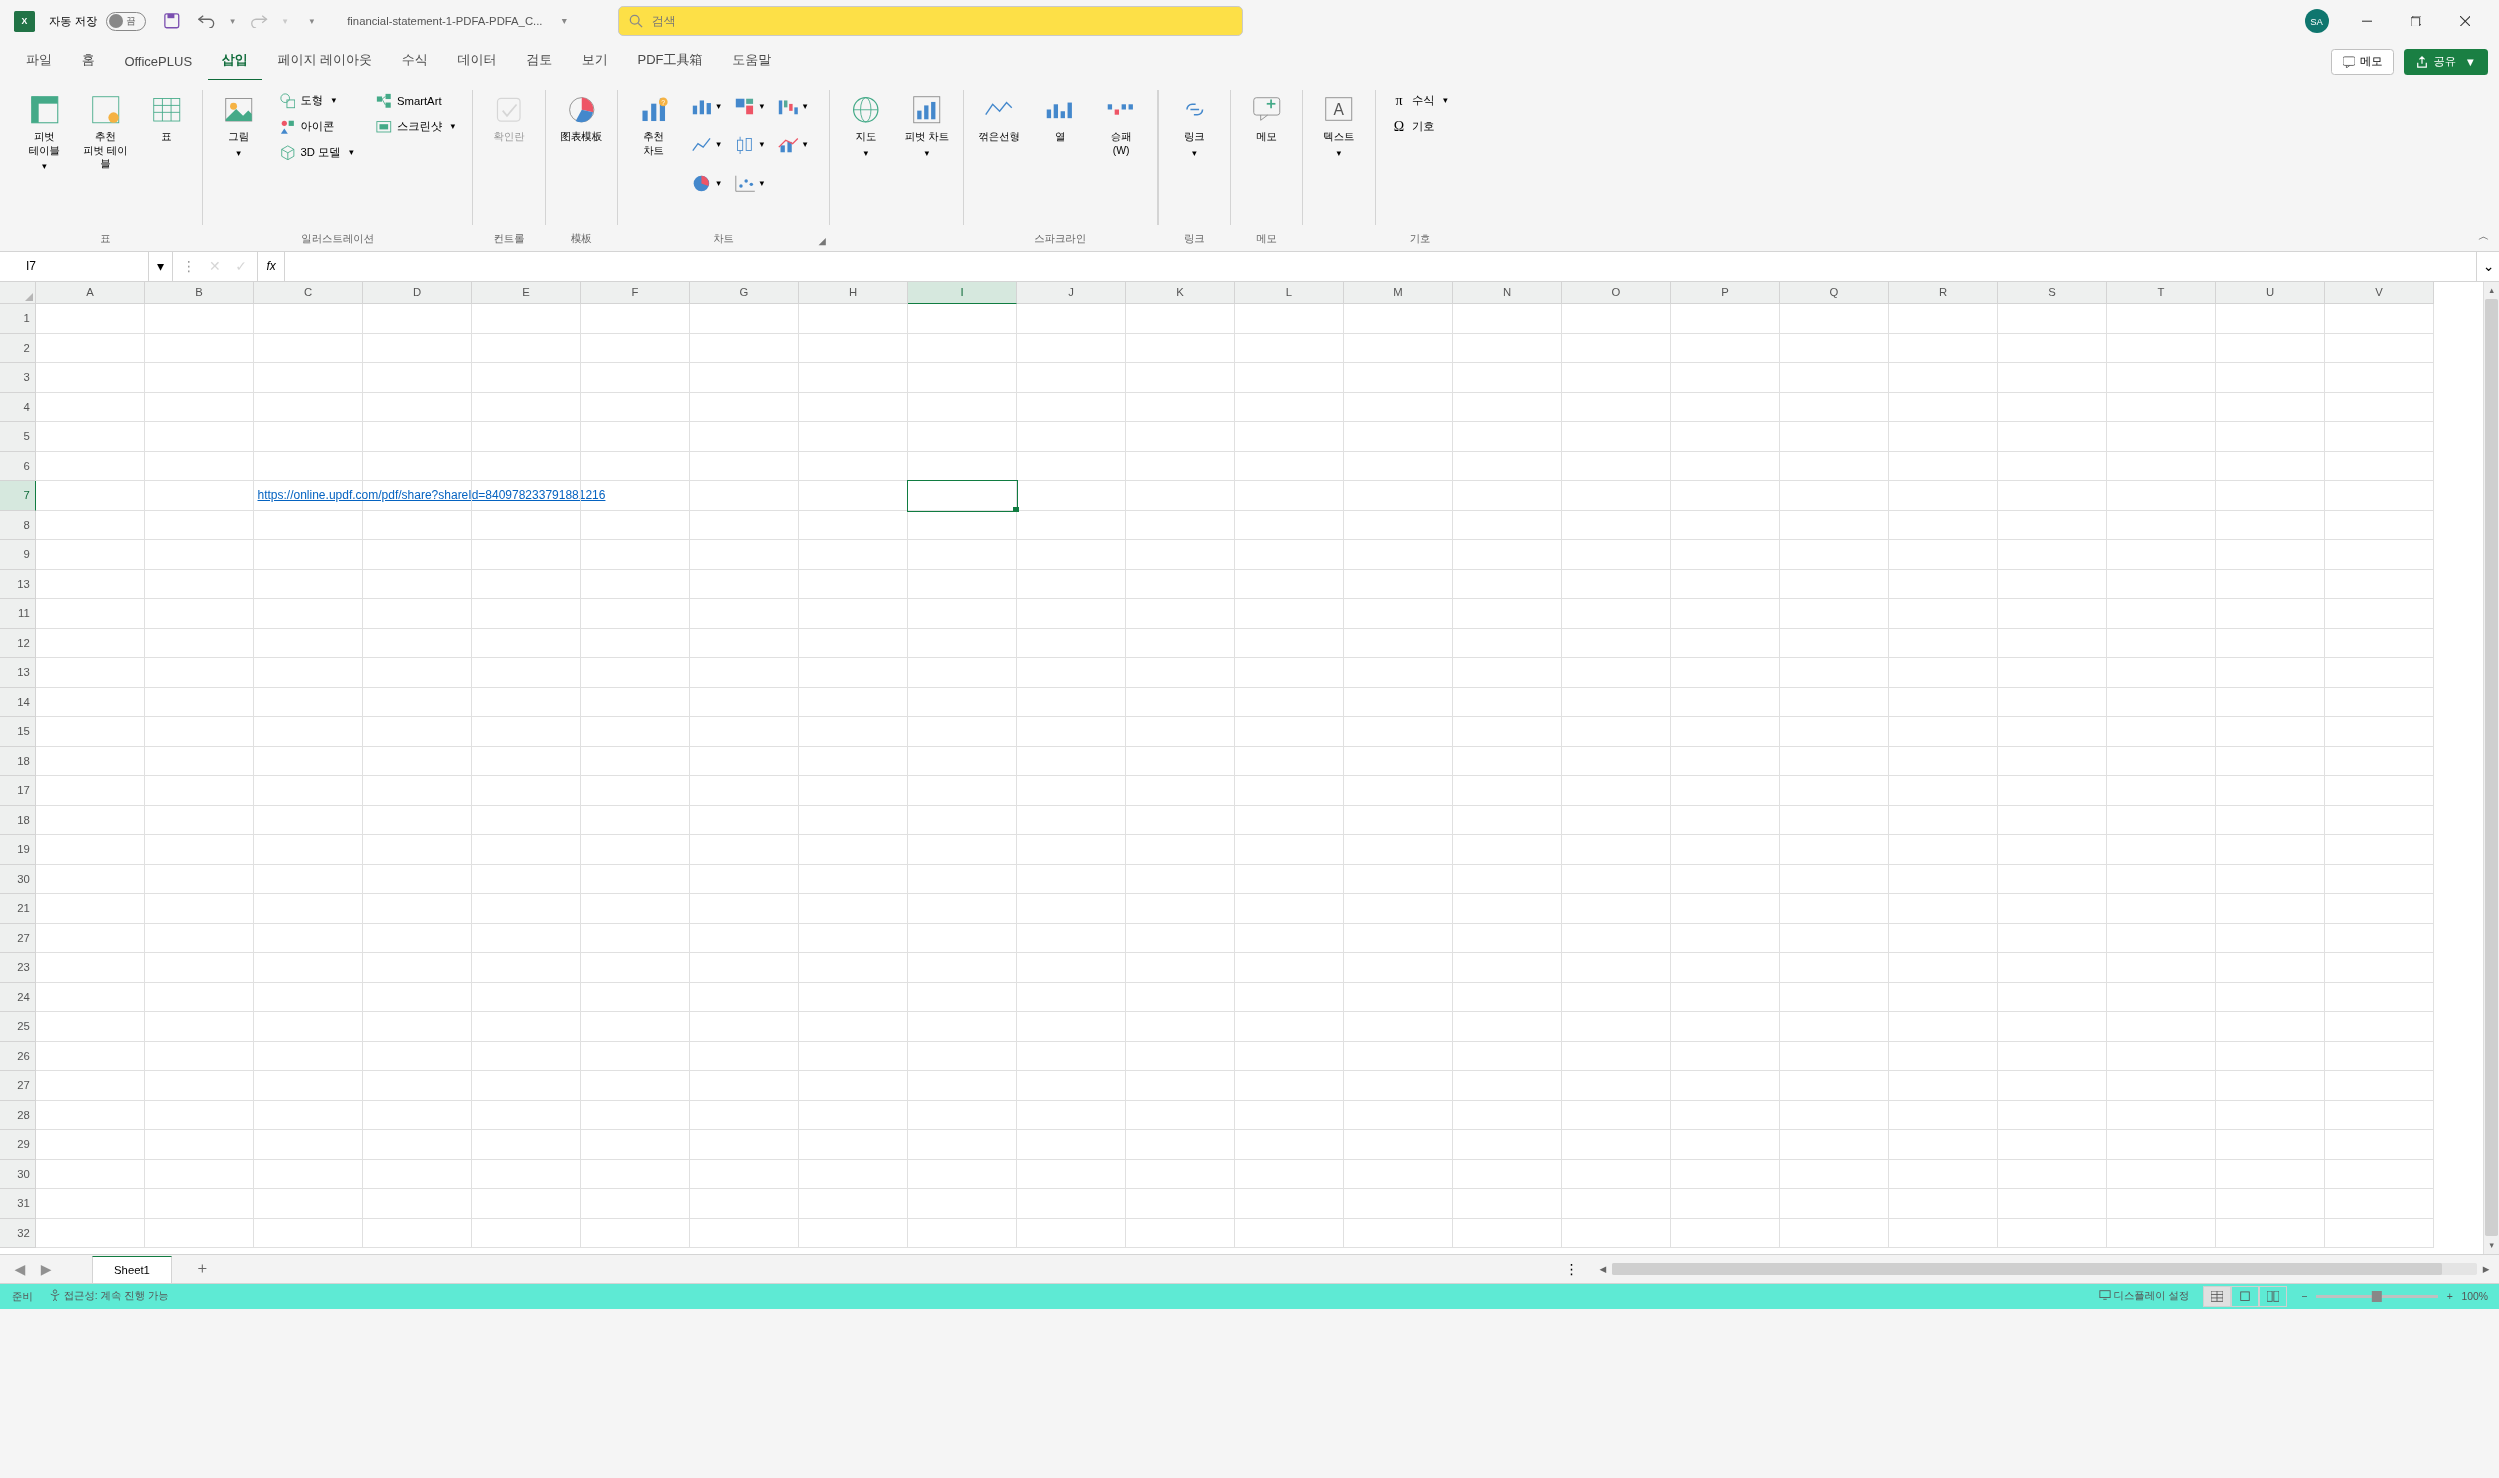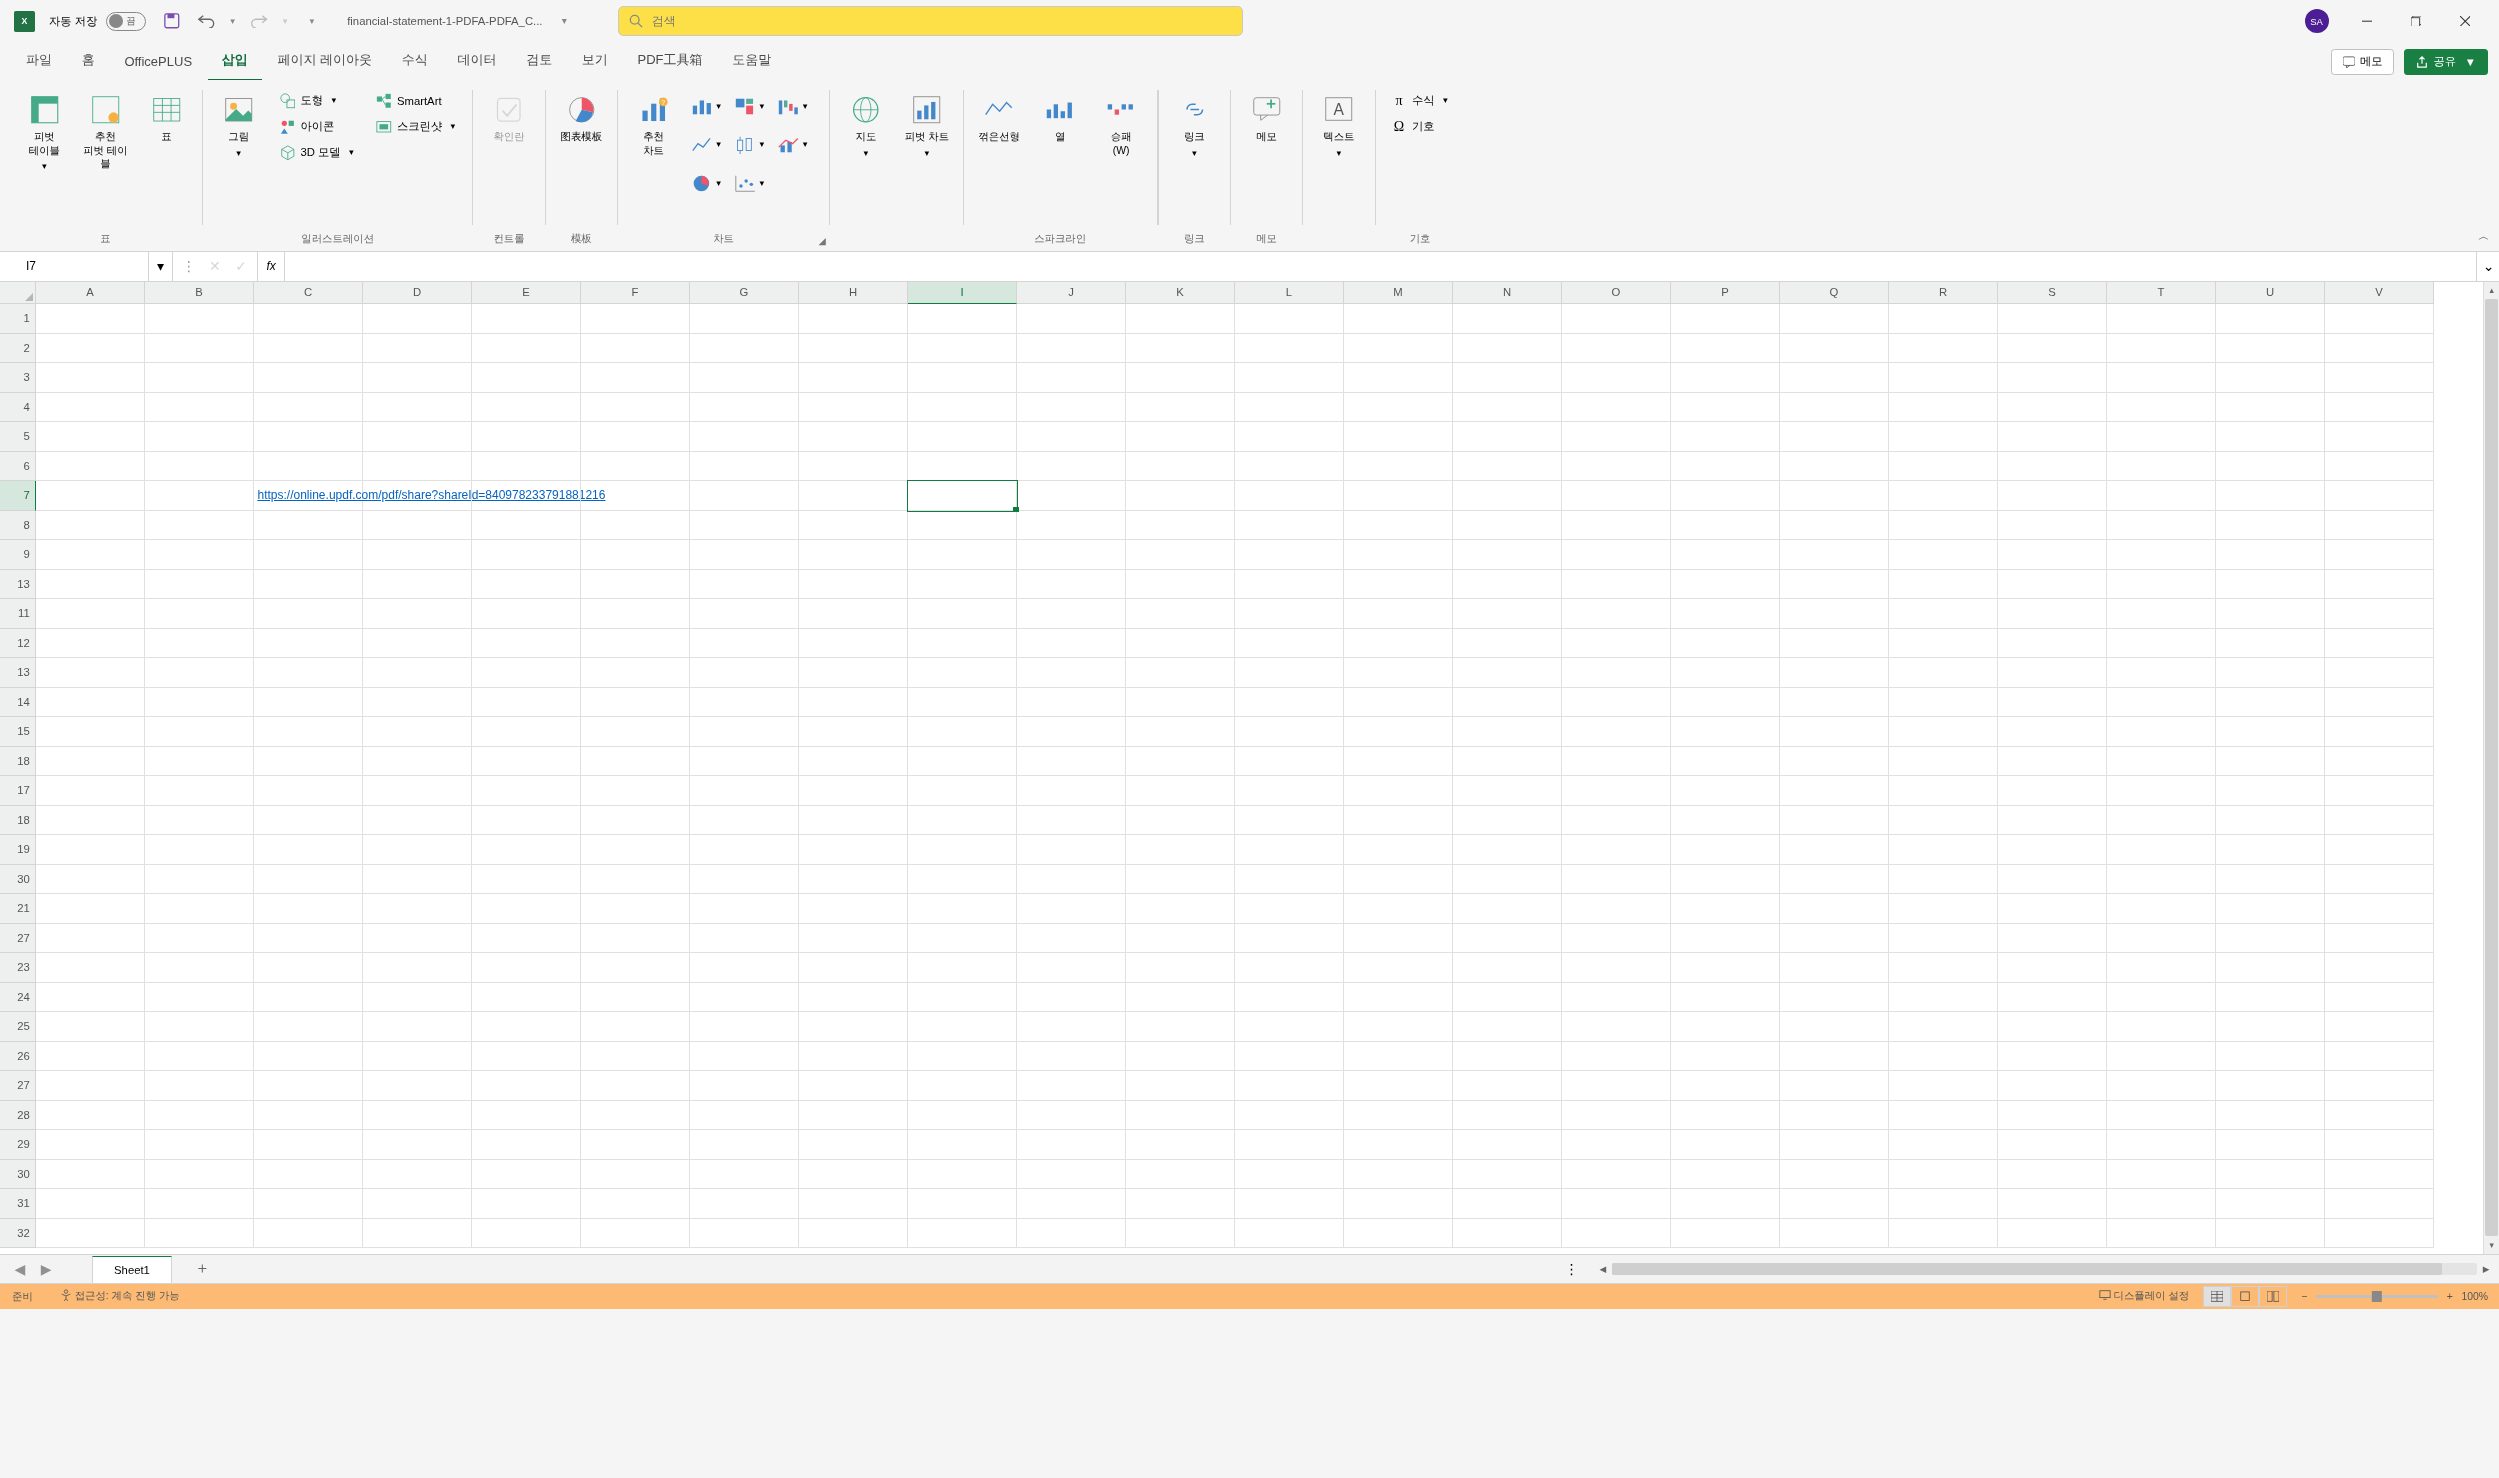--- a/index.html
+++ b/index.html
@@ -13,21 +13,21 @@
 .autosave-knob { width: 14px; height: 14px; background: #888; border-radius: 50%; }
 .autosave-off { font-size: 9.5px; color: #666; }
 .qat { display: flex; align-items: center; gap: 10.4px; }
 .qat-btn { width: 24px; height: 24px; display: flex; align-items: center; justify-content: center; border-radius: 3.5px; color: #555; }
 .file-title { font-size: 11.3px; color: #555; margin-left: 17.4px; }
 .title-drop { display: inline-flex; align-items: center; margin-left: 3.5px; }
 .search-wrap { margin-left: 35px; flex: 0 0 625px; }
 .search-box { height: 29.5px; border: 0.9px solid #c9c9c9; border-radius: 5.2px; display: flex; align-items: center; padding: 0 10.4px; gap: 8.7px; background: #fde047; }
 .search-input { border: none; outline: none; background: transparent; font-size: 12px; color: #777; flex: 1; }
 .title-right { margin-left: auto; display: flex; align-items: center; gap: 17.4px; }
-.avatar { width: 24px; height: 24px; border-radius: 50%; background: #4c1d95; color: #fff; font-size: 9.5px; display: flex; align-items: center; justify-content: center; }
+.avatar { width: 24px; height: 24px; border-radius: 50%; background: #0f766e; color: #fff; font-size: 9.5px; display: flex; align-items: center; justify-content: center; }
 .win-ctrl { display: flex; gap: 7px; }
 .win-btn { width: 42px; height: 28px; display: flex; align-items: center; justify-content: center; border-radius: 3.5px; }
 
 
 .tabstrip { height: 38px; display: flex; align-items: flex-end; padding: 0 12px; gap: 1.7px; background: #f5f5f5; }
 .ribbon-tab { padding: 8.7px 14px 10.4px 14px; font-size: 13px; color: #4a4a4a; border-bottom: 1.7px solid transparent; cursor: pointer; }
 .ribbon-tab.active { color: #0f6b3a; border-bottom: 1.7px solid #0f6b3a; font-weight: 600; }
 .tab-right { margin-left: auto; display: flex; gap: 10.4px; align-items: center; padding-bottom: 5.2px; }
 .pill-btn { height: 26px; padding: 0 10.4px; border: 0.9px solid #c0c0c0; border-radius: 3.5px; display: flex; align-items: center; gap: 5.2px; font-size: 11.3px; background: #fff; }
 .share-btn { height: 26px; padding: 0 12px; border-radius: 3.5px; display: flex; align-items: center; gap: 5.2px; font-size: 11.3px; background: #1a7f43; color: #fff; }
@@ -96,21 +96,21 @@
 .sheet-tabs { display: flex; align-items: flex-end; height: 100%; margin-left: 26px; }
 .sheet-tab { padding: 7px 21px; background: #fff; border: 0.9px solid #d4d4d4; border-bottom: none; font-size: 11.3px; border-top: 1.7px solid #107c41; }
 .sheet-add { width: 26px; height: 26px; display: flex; align-items: center; justify-content: center; margin-left: 17.4px; font-size: 15.6px; color: #666; }
 .sheet-menu { margin-left: auto; padding: 0 10.4px; }
 .hscroll-wrap { flex: 0 0 911px; display: flex; align-items: center; padding: 0 5.2px; }
 .harrow { width: 17.4px; display: flex; align-items: center; justify-content: center; font-size: 8.7px; color: #666; }
 .htrack { flex: 1; height: 12px; background: #e4e4e4; border-radius: 1.7px; position: relative; }
 .hthumb { position: absolute; left: 0; right: 35px; top: 0; bottom: 0; background: #cfcfcf; border-radius: 1.7px; }
 
 
-.status-bar { height: 26px; background: #fdba74; border-top: 0.9px solid #d4d4d4; display: flex; align-items: center; padding: 0 12px; font-size: 10.4px; color: #555; gap: 27px; }
+.status-bar { height: 26px; background: #5eead4; border-top: 0.9px solid #d4d4d4; display: flex; align-items: center; padding: 0 12px; font-size: 10.4px; color: #555; gap: 16px; }
 .status-right { margin-left: auto; display: flex; align-items: center; gap: 14px; }
 .view-btns { display: flex; }
 .view-btn { width: 28px; height: 21px; display: flex; align-items: center; justify-content: center; border: 0.9px solid #d0d0d0; }
 .view-btn.active { background: #e0e0e0; }
 .zoom { display: flex; align-items: center; gap: 8.7px; }
 .zoom-track { width: 122px; height: 3.5px; background: #c0c0c0; position: relative; }
 .zoom-thumb { position: absolute; top: -3.5px; left: 50%; width: 10.4px; height: 10.4px; background: #888; transform: translateX(-50%); }
 
 svg { display: block; }
 </style>

